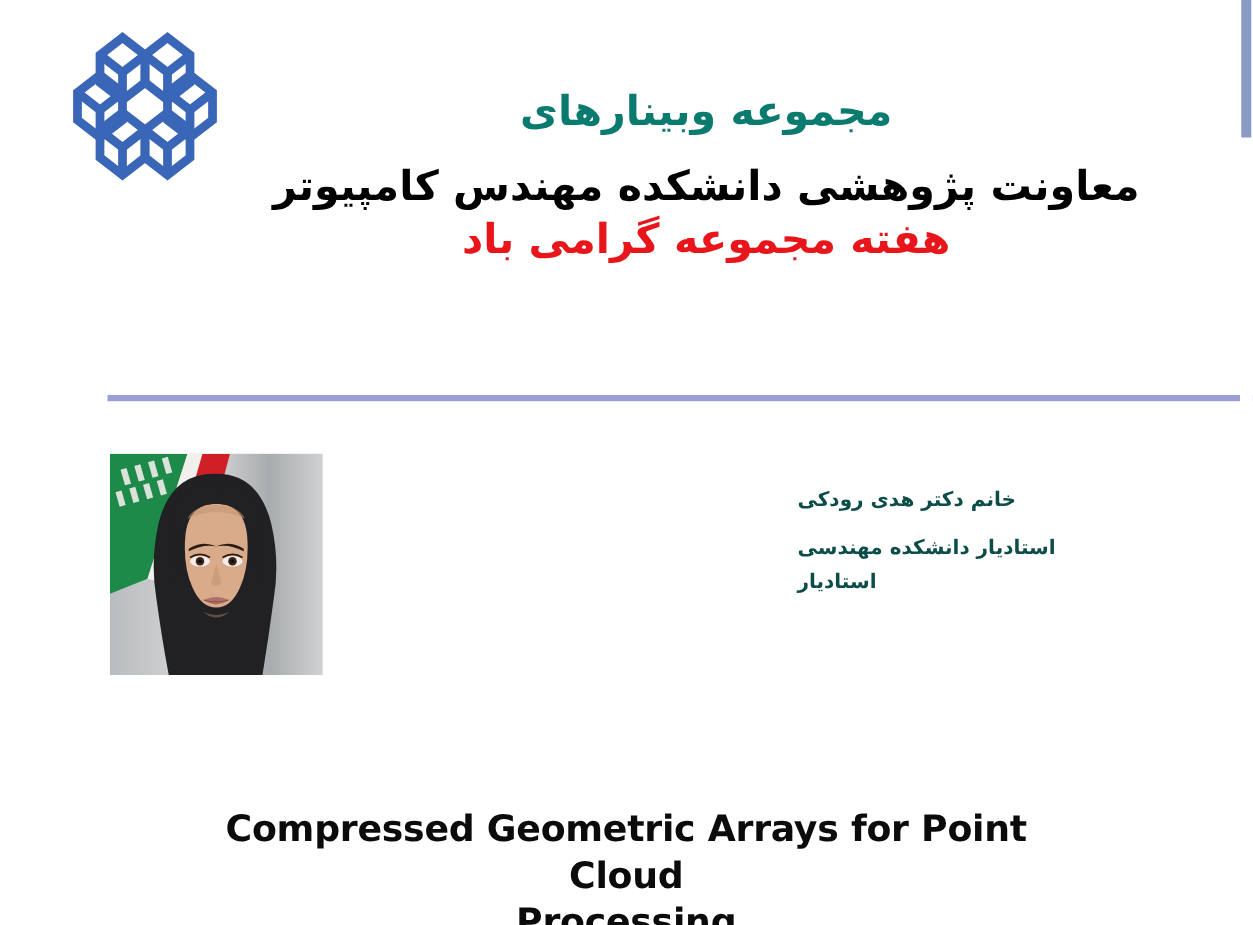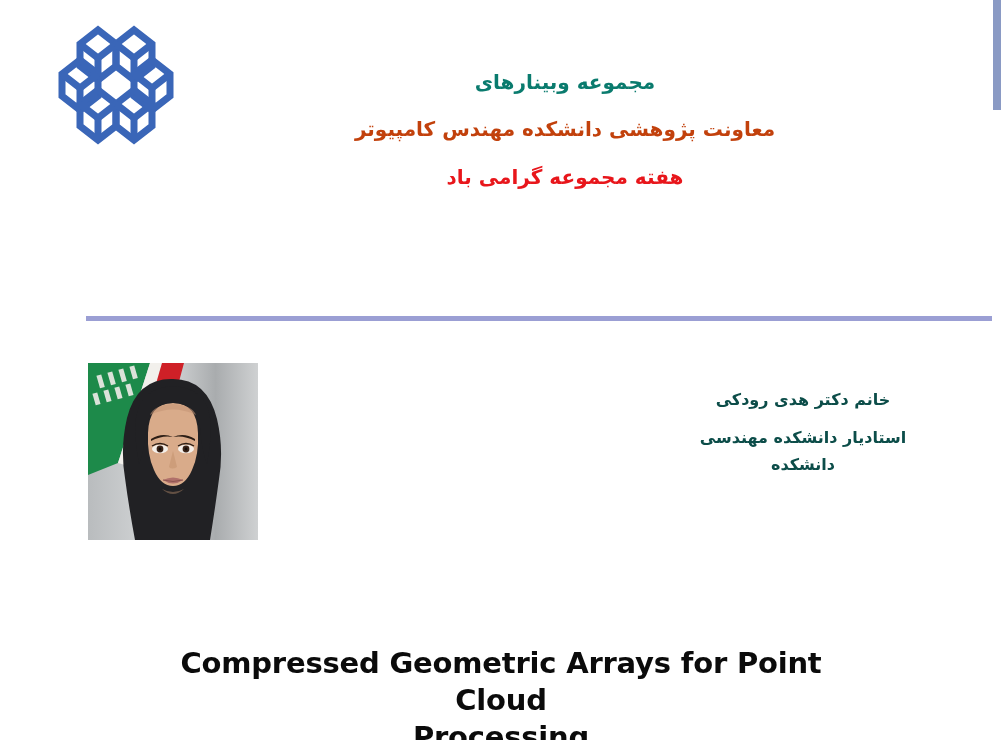--- a/index.html
+++ b/index.html
@@ -53,26 +53,26 @@
     position: absolute;
     left: 215px;
     top: 72px;
     width: 700px;
     text-align: center;
     direction: rtl;
   }
   .hdr-line {
     font-family: "DejaVu Sans", "Liberation Sans", sans-serif;
     font-weight: bold;
-    font-size: 20px;
+    font-size: 33px;
     line-height: 1.0;
     white-space: nowrap;
   }
   .hdr-line.l1 { color: #0a7b6e; margin-bottom: 27px; }
-  .hdr-line.l2 { color: #c2410c; margin-bottom: 28px; }
+  .hdr-line.l2 { color: #000000; margin-bottom: 9px; }
   .hdr-line.l3 { color: #e8161b; }
 
   
   .divider {
     position: absolute;
     left: 86px;
     top: 316px;
     width: 916px;
     height: 5px;
     background: #9b9fd4;
@@ -89,21 +89,21 @@
     background: #c9cbcc;
   }
   .photo svg { display: block; }
 
   
   .speaker {
     position: absolute;
     right: 34px;
     top: 392px;
     width: 330px;
-    text-align: center;
+    text-align: left;
     direction: rtl;
   }
   .spk-line {
     font-family: "DejaVu Sans", "Liberation Sans", sans-serif;
     font-weight: bold;
     font-size: 16px;
     color: #0c4d49;
     line-height: 1.05;
     white-space: nowrap;
   }
@@ -249,21 +249,21 @@
         <path d="M75 117 q10 3 20 0" stroke="#8d544f" stroke-width="1" fill="none"></path>
 
         <path d="M74 126 q11 6 22 0 q-11 10 -22 0 Z" fill="#c89874" opacity="0.4"></path>
       </g>
     </svg>
   </div>
 
   <div class="speaker">
     <div class="spk-line s1">خانم دکتر هدی رودکی</div>
     <div class="spk-line s2">استادیار دانشکده مهندسی</div>
-    <div class="spk-line s3">دانشکده</div>
+    <div class="spk-line s3">استادیار</div>
   </div>
 
   <div class="talk-title">
     <span>Compressed Geometric Arrays for Point Cloud</span>
     <br>
     <span>Processing</span>
   </div>
 
   <div class="scrollbar-track">
     <div class="scrollbar-thumb"></div>

